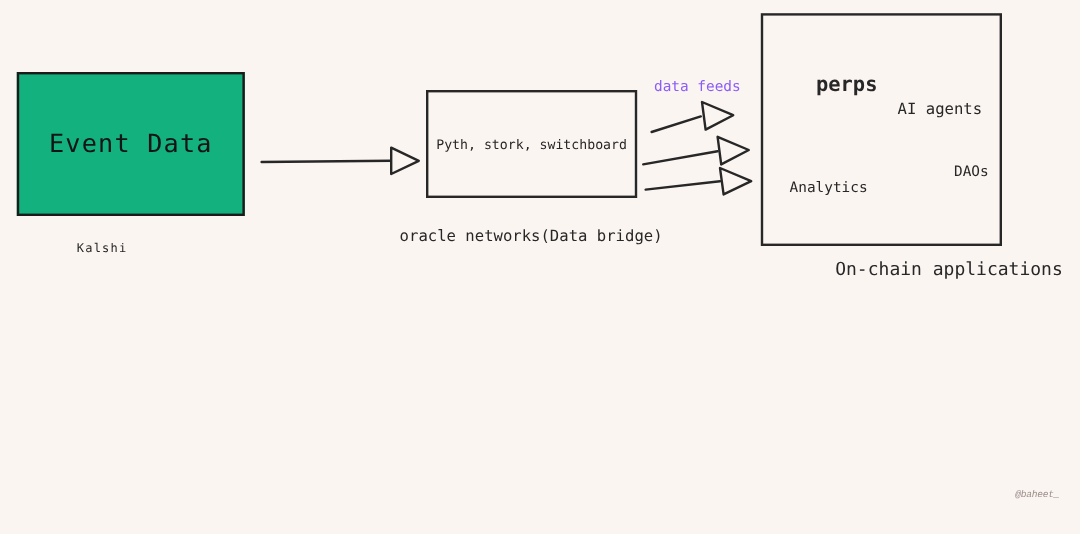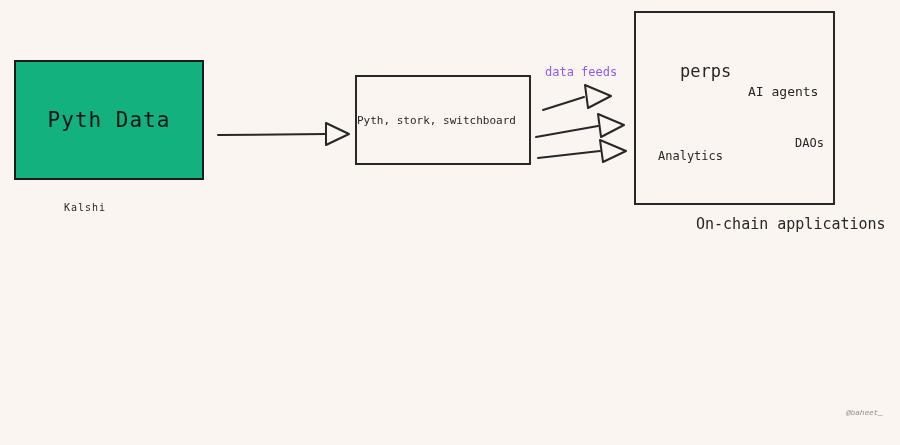--- a/index.html
+++ b/index.html
@@ -45,21 +45,21 @@
   }
 
   #oracle-box {
     left: 355px;
     top: 75px;
     width: 176px;
     height: 90px;
     background: transparent;
     display: flex;
     align-items: center;
-    justify-content: flex-start;
+    justify-content: center;
   }
   #oracle-box-label {
     font-size: 11px;
     color: #272727;
     white-space: nowrap;
   }
 
   #onchain-box {
     left: 634px;
     top: 11px;
@@ -90,21 +90,21 @@
     top: 215px;
     font-size: 15px;
   }
 
   
   .onchain-item {
     position: absolute;
     color: #272727;
     white-space: nowrap;
   }
-  #item-perps   { left: 680px; top: 61px;  font-size: 17px; }
+  #item-perps   { left: 680px; top: 61px;  font-size: 17px; font-weight: bold; }
   #item-ai      { left: 748px; top: 84px;  font-size: 13px; }
   #item-analytics { left: 658px; top: 121px; font-size: 12px; margin-top: 28px; }
   #item-daos    { left: 763px; top: 136px; font-size: 12px; padding-left: 32px; }
 
   
   #broadcast-label {
     position: absolute;
     left: 210px;
     top: 93px;
     font-size: 12px;
@@ -154,27 +154,28 @@
     white-space: nowrap;
     letter-spacing: -0.2px;
   }
 </style>
 </head>
 <body>
 
 <div id="canvas">
 
   <div class="box" id="event-data-box">
-    <span id="event-data-label">Pyth Data</span>
+    <span id="event-data-label">Event Data</span>
   </div>
   <div class="caption" id="kalshi-caption">Kalshi</div>
 
   <div class="box" id="oracle-box">
     <span id="oracle-box-label">Pyth, stork, switchboard</span>
   </div>
+  <div class="caption" id="oracle-caption">oracle networks(Data bridge)</div>
 
   <div class="box" id="onchain-box"></div>
 
   <div class="onchain-item" id="item-perps">perps</div>
   <div class="onchain-item" id="item-ai">AI agents</div>
   <div class="onchain-item" id="item-analytics">Analytics</div>
   <div class="onchain-item" id="item-daos">DAOs</div>
 
   <div class="caption" id="onchain-caption">On-chain applications</div>
 

